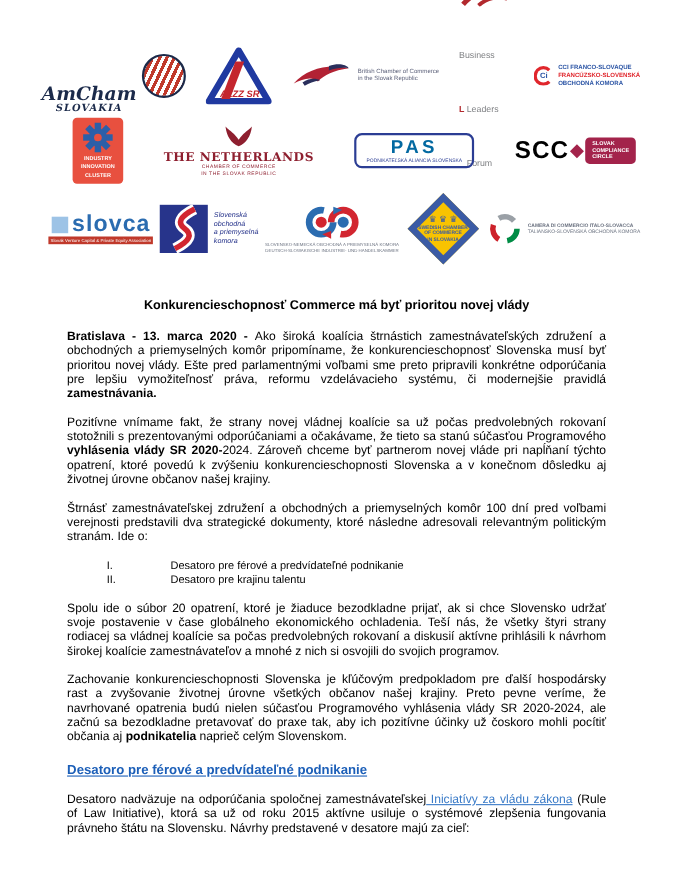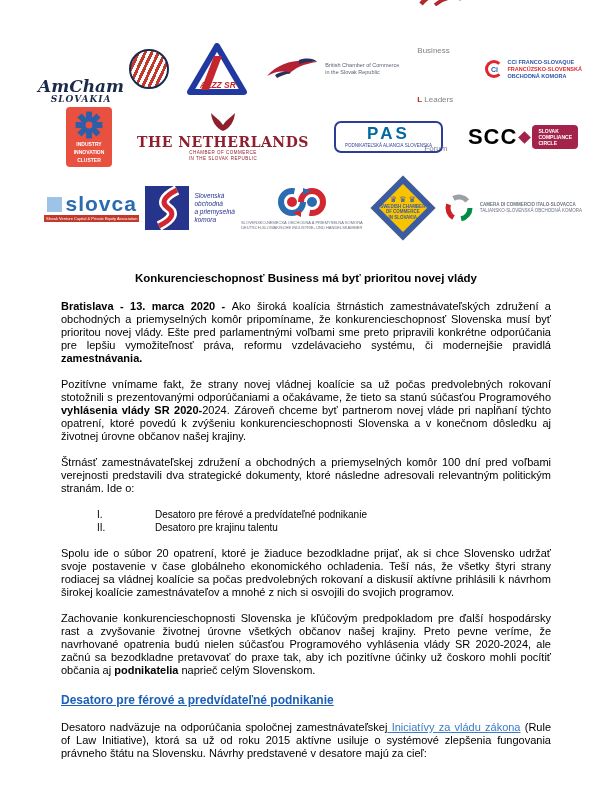--- a/index.html
+++ b/index.html
@@ -40,21 +40,21 @@
       display:flex; align-items:center; justify-content:center; color:#2c55a5; font-weight:bold; font-size:7px; }
   .cci .t1,.cci .t3 { color:#2c55a5; font-size:5.5px; font-weight:bold; line-height:7px; }
   .cci .t2 { color:#e0262c; font-size:5.5px; font-weight:bold; line-height:7px; }
 
   
   .iic { width:46px; height:60px; background:#e8503f; border-radius:4px; flex-direction:column; justify-content:center; gap:2px; }
   .iic .t { color:#fff; font-size:5px; font-weight:bold; line-height:6px; text-align:center; }
 
   
   .ncc { flex-direction:column; }
-  .ncc .t1 { color:#8e1f2f; font-family:"DejaVu Serif", serif; font-weight:bold; font-size:14px; letter-spacing:0.5px; }
+  .ncc .t1 { color:#8e1f2f; font-family:"DejaVu Serif", serif; font-weight:bold; font-size:11px; letter-spacing:0.5px; }
   .ncc .t2,.ncc .t3 { color:#8e1f2f; font-size:4.5px; letter-spacing:0.5px; line-height:6px; }
 
   
   .pas { flex-direction:column; border:2px solid #2b3d94; border-radius:7px; padding:2px 9px 3px; }
   .pas .t { color:#0369a1; font-weight:bold; font-size:17px; letter-spacing:3px; line-height:18px; }
   .pas .tag { color:#2b3d94; font-size:4.5px; }
 
   
   .ruz { flex-direction:column; }
   .ruz .top { color:#d22630; font-size:5px; letter-spacing:2.5px; font-weight:bold; }
@@ -272,21 +272,21 @@
         </svg>
         <div>
           <div class="t1">CAMERA DI COMMERCIO ITALO-SLOVACCA</div>
           <div class="t2">TALIANSKO-SLOVENSKÁ OBCHODNÁ KOMORA</div>
         </div>
       </div>
     </div>
   </div>
 
   <div class="doc">
-    <div class="title">Konkurencieschopnosť Business má byť prioritou novej vlády</div>
+    <div class="title">Konkurencieschopnosť Commerce má byť prioritou novej vlády</div>
 
     <p class="para"><b>Bratislava - 13. marca 2020 - </b><span>Ako široká koalícia štrnástich zamestnávateľských združení a obchodných a priemyselných komôr pripomíname, že konkurencieschopnosť Slovenska musí byť prioritou novej vlády. Ešte pred parlamentnými voľbami sme preto pripravili konkrétne odporúčania pre lepšiu vymožiteľnosť práva, reformu vzdelávacieho systému, či modernejšie pravidlá </span><b>zamestnávania.</b></p>
 
     <p class="para"><span>Pozitívne vnímame fakt, že strany novej vládnej koalície sa už počas predvolebných rokovaní stotožnili s prezentovanými odporúčaniami a očakávame, že tieto sa stanú súčasťou Programového </span><b>vyhlásenia vlády SR 2020-</b><span>2024. Zároveň chceme byť partnerom novej vláde pri napĺňaní týchto opatrení, ktoré povedú k zvýšeniu konkurencieschopnosti Slovenska a v konečnom dôsledku aj životnej úrovne občanov našej krajiny.</span></p>
 
     <p class="para">Štrnásť zamestnávateľskej združení a obchodných a priemyselných komôr 100 dní pred voľbami verejnosti predstavili dva strategické dokumenty, ktoré následne adresovali relevantným politickým stranám. Ide o:</p>
 
     <div class="list">
       <div class="list-row">
         <span class="num">I.</span>

